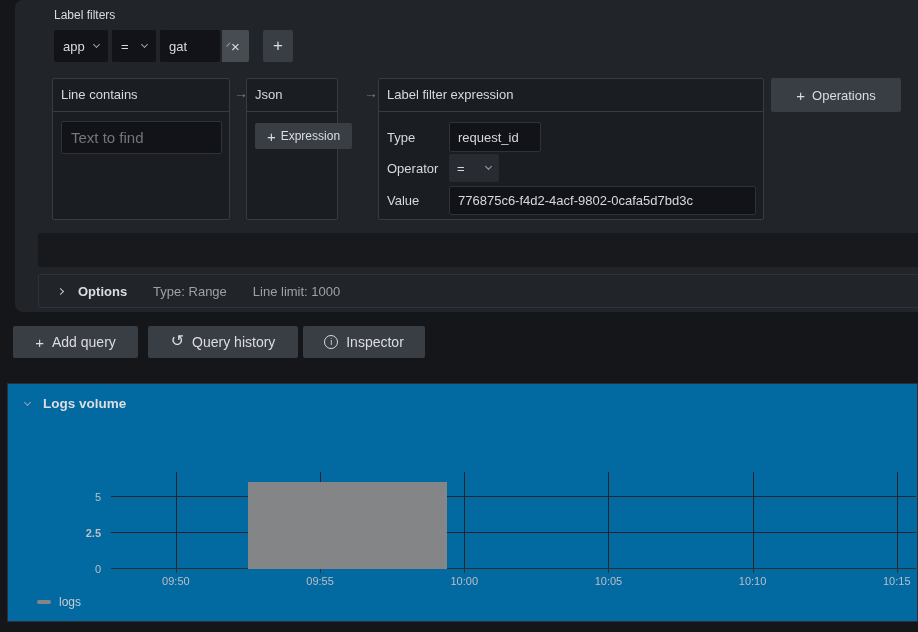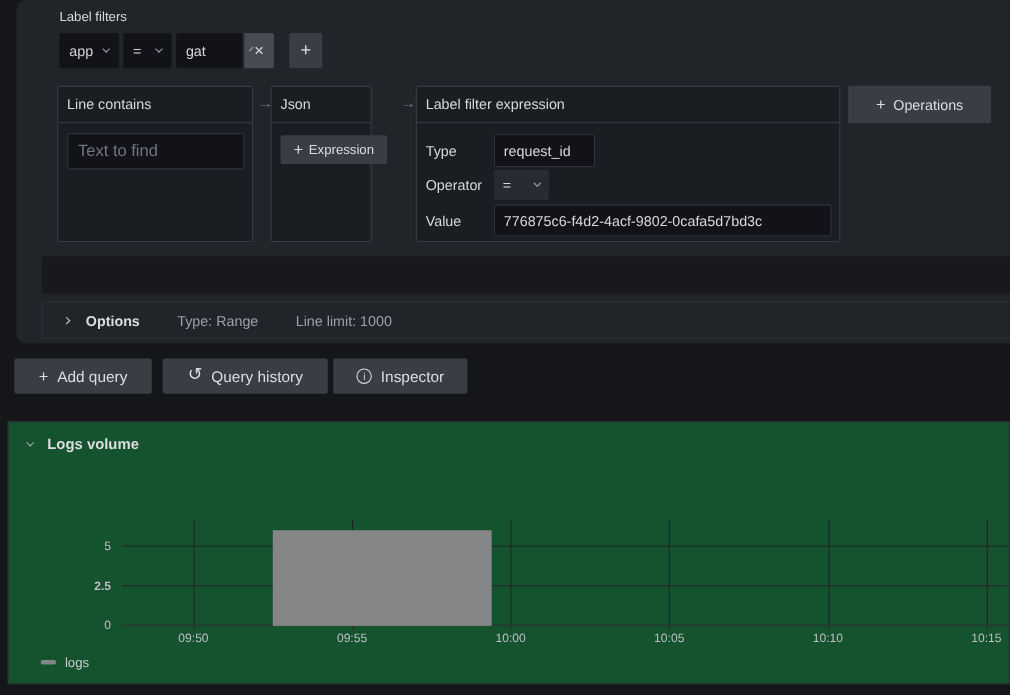--- a/index.html
+++ b/index.html
@@ -46,31 +46,31 @@
               align-items:center; justify-content:space-between; padding:0 8px; font-size:13px; cursor:pointer; }
   .ops-btn { position:absolute; left:756px; top:78px; width:130px; height:34px; font-size:13px; font-weight:500; gap:7px; }
 
   .rawq { position:absolute; left:23px; top:233px; width:888px; height:34px; background:#17191d; border-radius:2px;
           font-family:"Liberation Mono", monospace; font-size:12.5px; line-height:34px; padding-left:14px;
           white-space:pre; overflow:hidden; }
   .opts { position:absolute; left:23px; top:274px; width:888px; height:34px; border:1px solid #2f3339;
           border-radius:2px; display:flex; align-items:center; font-size:13px; color:#9da0a8; cursor:pointer; }
   .opts .chev { margin-left:19px; border-color:#c5c7cc; }
   .opts .o-title { margin-left:15px; color:#dcdde0; font-weight:600; }
-  .opts .o-dim { margin-left:34px; }
+  .opts .o-dim { margin-left:26px; }
 
   
   .tb { position:absolute; top:326px; height:32px; font-size:14px; font-weight:500; gap:8px; }
   .tb-add { left:13px; width:125px; } .tb-hist { left:148px; width:150px; } .tb-insp { left:303px; width:122px; }
   .hist-icon { font-size:16px; line-height:1; margin-top:-2px; }
   .info-icon { width:14px; height:14px; border:1.3px solid #d8d9da; border-radius:50%; display:inline-flex;
                align-items:center; justify-content:center; font-size:9px; line-height:1; }
 
   
-  .panel { position:absolute; left:7px; top:383px; width:911px; height:239px; background:#14532d;
+  .panel { position:absolute; left:7px; top:383px; width:911px; height:239px; background:#0369a1;
            border:1px solid #2c2f36; }
   .panel-h { position:absolute; left:17px; top:12px; display:flex; align-items:center; gap:13px; cursor:pointer; }
   .panel-title { font-size:13.5px; font-weight:600; color:#dcdde0; }
   .y-axis { position:absolute; left:0; top:88px; width:93px; height:97px; }
   .ylabel { position:absolute; right:0; width:93px; text-align:right; font-size:11px; color:#bdbfc5;
             height:14px; line-height:14px; }
   .plot { position:absolute; left:103px; top:88px; right:1px; height:97px; }
   .vgrid { position:absolute; top:0; bottom:0; width:1px; background:#212329; }
   .hgrid { position:absolute; left:0; right:0; height:1px; background:#24262c; }
   .hgrid.zero { background:#2c2f36; }

